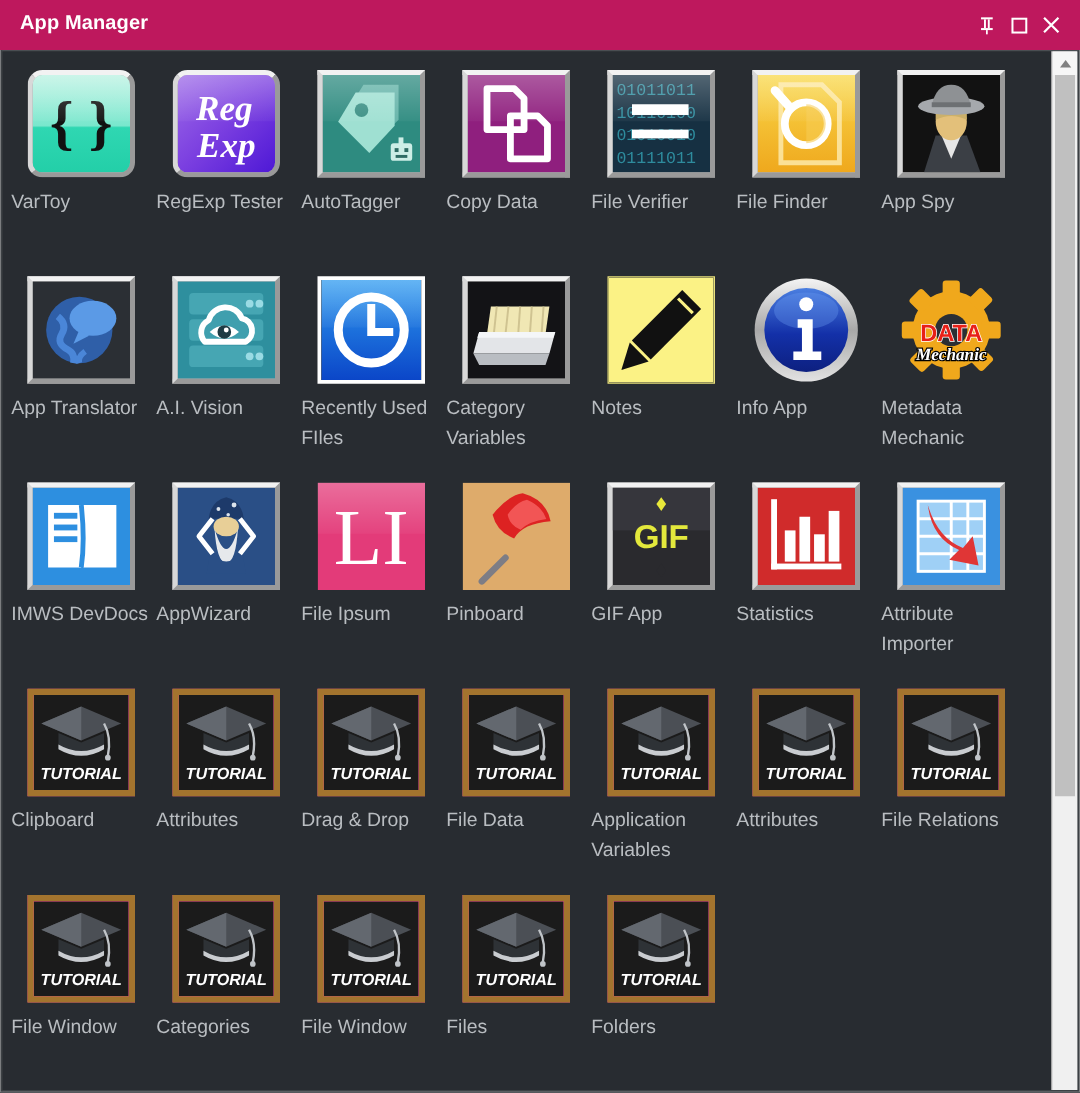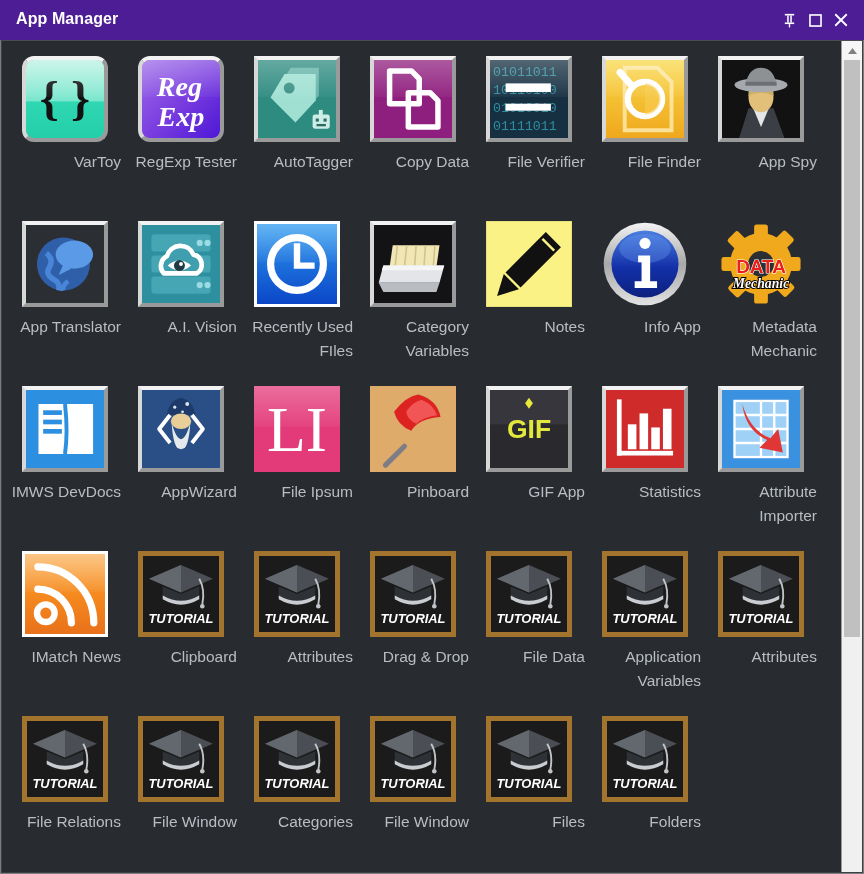--- a/index.html
+++ b/index.html
@@ -11,21 +11,21 @@
     -webkit-font-smoothing:antialiased;
   }
   .window{
     position:relative;width:864px;height:874px;box-sizing:border-box;
     background:#7b7d7f;
     display:flex;flex-direction:column;
   }
   
   .titlebar{
     height:40px;flex:0 0 40px;
-    background:#4c1d95;
+    background:#be185d;
     display:flex;align-items:center;
     padding:0 10px 0 16px;
     box-sizing:border-box;
     position:relative;
   }
   .titlebar .title{
     color:#ffffff;font-size:16px;font-weight:bold;
     letter-spacing:0.1px;
     line-height:1;
     padding-bottom:2px;
@@ -73,21 +73,21 @@
   .app .ico{
     width:88px;height:88px;
     display:flex;align-items:center;justify-content:center;
     position:relative;
     margin-bottom:7px;
   }
   .app .lbl{
     color:#b9bdc1;
     font-size:15.5px;
     line-height:1.52;
-    text-align:right;
+    text-align:left;
     width:112px;
     word-wrap:break-word;
   }
   
   .fr{
     width:86px;height:86px;box-sizing:border-box;
     position:relative;overflow:hidden;
   }
   .fr.silver{border:4px solid;border-color:#f2f2f2 #9a9a9a #9a9a9a #d8d8d8;background:#b0b0b0;}
   .fr.silver-round{border-radius:12px;}
@@ -575,42 +575,20 @@
                   <path d="M50 14 V86"></path>
                     <path d="M67 14 V86"></path>
                 </g>
                 <path d="M26 18 q10 34 36 44 l10 -12 l6 30 l-30 -6 l10 -10 q-28 -12 -32 -46 z" fill="#e03636"></path>
               </svg>
             </div>
           </div>
           <div class="lbl">Attribute Importer</div>
         </div>
 
-        <div class="app">
-          <div class="ico">
-            <div class="fr plainwhite gloss">
-              <svg class="inner" viewBox="0 0 100 100" preserveAspectRatio="none" aria-hidden="true">
-                <defs>
-                    <linearGradient id="g-rss" x1="0" y1="0" x2="0" y2="1">
-                  <stop offset="0" stop-color="#fbb35a"></stop>
-                      <stop offset=".5" stop-color="#f58a1f"></stop>
-                  <stop offset="1" stop-color="#e9711a"></stop>
-                    </linearGradient>
-                  </defs>
-                <rect width="100" height="100" fill="url(#g-rss)"></rect>
-                <g fill="none" stroke="#ffffff" stroke-width="9" stroke-linecap="round">
-                  <path d="M16 16 a70 70 0 0 1 70 70"></path>
-                  <path d="M16 44 a42 42 0 0 1 42 42"></path>
-                </g>
-                <circle cx="26" cy="74" r="11" fill="none" stroke="#ffffff" stroke-width="8"></circle>
-              </svg>
-            </div>
-          </div>
-          <div class="lbl">IMatch News</div>
-        </div>
 
 
         <div class="app">
           <div class="ico">
             <div class="fr gold">
               <svg class="inner" viewBox="0 0 100 100" preserveAspectRatio="none" aria-hidden="true">
                 <rect width="100" height="100" fill="#1b1b1b"></rect>
                 <path d="M8 30 L50 12 L92 30 L50 48 Z" fill="#4b4f55"></path>
                 <path d="M8 30 L50 48 L50 12 Z" fill="#63686f"></path>
                 <path d="M26 40 L26 56 q24 14 48 0 L74 40 L50 50 Z" fill="#2e3236"></path>

